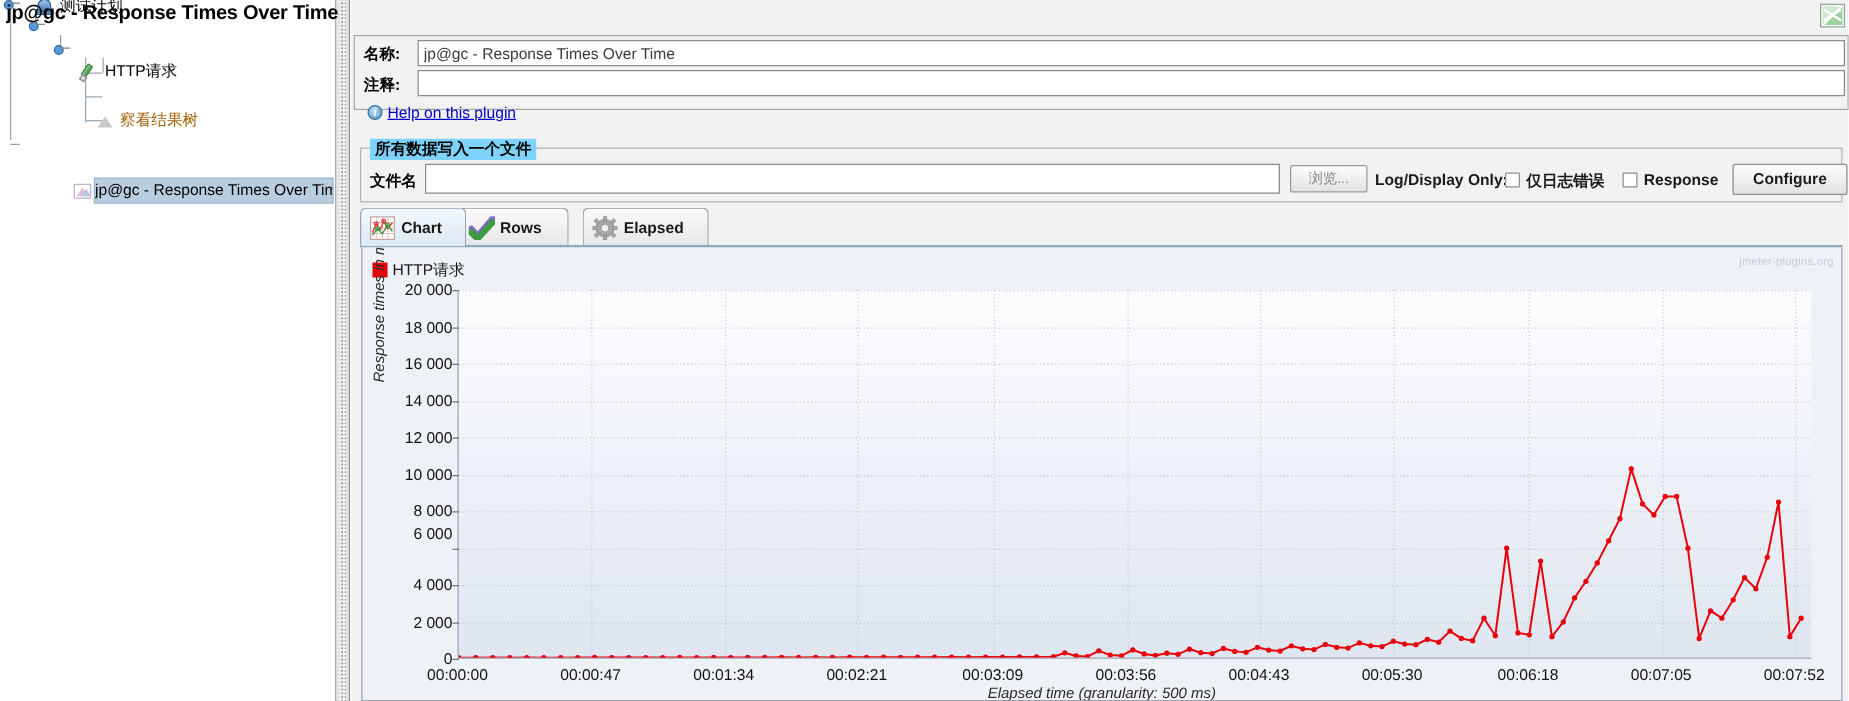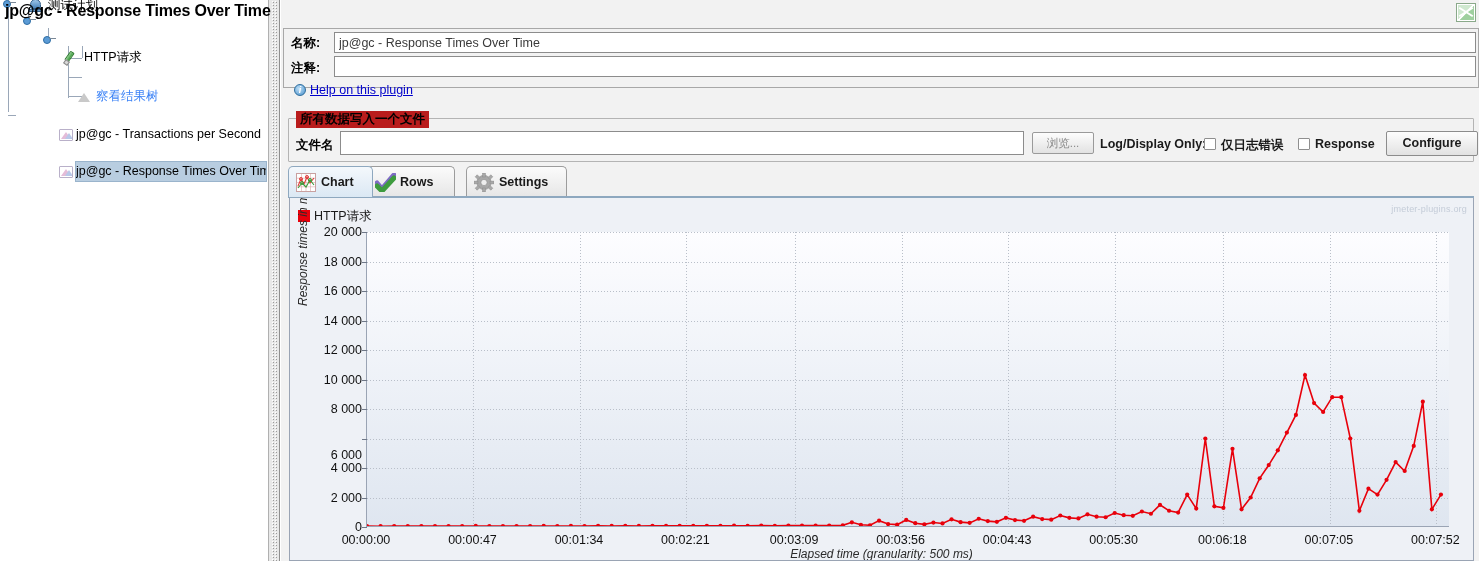--- a/index.html
+++ b/index.html
@@ -19,21 +19,21 @@
   }
   .tree-row {
     position: relative; height: 19px; line-height: 19px;
     font-size: 12.5px; color: #000; white-space: nowrap;
   }
   .tree-row .lbl { position: absolute; top: 0; }
   .tree-row.selected .lbl {
     background: #b8cde0; color: #000;
     box-shadow: 0 0 0 1px #9ab4cc;
   }
-  .tree-row.disabled .lbl { color: #3b82f6; }
+  .tree-row.disabled .lbl { color: #a16207; }
   .tico { position: absolute; top: 2px; width: 16px; height: 16px; }
 
   
   .tline { position: absolute; background: #9aa7b8; }
   .tline.v { width: 1px; }
   .tline.h { height: 1px; }
 
   
   .knob { position: absolute; width: 13px; height: 13px; top: 3px; }
   .knob::before {
@@ -163,21 +163,21 @@
     line-height:11px; text-align:center; font-style:italic;
   }
 
   
   #file-group {
     position:absolute; left:288px; top:118px; width:1186px; height:44px;
     border:1px solid #b4b4b4; border-radius:1px;
   }
   #file-group-title {
     position:absolute; left:296px; top:111px; padding:0 4px;
-    background:#b91c1c; font-size:12.5px; font-weight:bold; color:#000;
+    background:#7dd3fc; font-size:12.5px; font-weight:bold; color:#000;
   }
   .btn {
     position:absolute;
     background:linear-gradient(#fdfdfd,#e2e2e2);
     border:1px solid #9a9a9a; border-radius:2px;
     font-size:11.5px; color:#3b3b3b; text-align:center;
     font-family:"Liberation Sans","DejaVu Sans",sans-serif;
     cursor:default;
   }
   .btn.strong { font-weight:bold; color:#1c1c1c; font-size:12.5px; border-color:#8c8c8c; }
@@ -287,29 +287,20 @@
       <span class="lbl" style="left:84px;">HTTP请求</span>
     </div>
 
     <div class="tree-row disabled" style="top:49px;">
       <span class="tico" style="left:76px;">
         <span class="ic-tree-view"></span>
       </span>
       <span class="lbl" style="left:96px;">察看结果树</span>
     </div>
 
-    <div class="tree-row" style="top:68px;">
-      <span class="tico" style="left:58px;">
-        <span class="ic-chart-sm">
-            <span class="c1"></span>
-            <span class="c2"></span>
-          </span>
-      </span>
-      <span class="lbl" style="left:76px;">jp@gc - Transactions per Second</span>
-    </div>
 
     <div class="tree-row selected" style="top:86px;">
       <span class="tico" style="left:58px;">
         <span class="ic-chart-sm">
             <span class="c1"></span>
             <span class="c2"></span>
           </span>
       </span>
       <span class="lbl" style="left:76px; width:190px; overflow:hidden;">jp@gc - Response Times Over Time</span>
     </div>
@@ -387,37 +378,37 @@
             <rect x="0" y="8.1" width="4" height="2.8"></rect>
             <rect x="16" y="8.1" width="4" height="2.8"></rect>
             <rect x="2.2" y="2.2" width="2.8" height="4" transform="rotate(-45 3.6 4.2)"></rect>
             <rect x="15" y="12.8" width="2.8" height="4" transform="rotate(-45 16.4 14.8)"></rect>
             <rect x="15" y="2.2" width="2.8" height="4" transform="rotate(45 16.4 4.2)"></rect>
             <rect x="2.2" y="12.8" width="2.8" height="4" transform="rotate(45 3.6 14.8)"></rect>
           </g>
           <circle cx="10" cy="9.5" r="3.1" fill="#eeeeee" stroke="#8a8a8a" stroke-width="0.6"></circle>
         </svg>
       </span>
-      <span class="tlabel">Settings</span>
+      <span class="tlabel">Elapsed</span>
     </div>
   </div>
   <div id="tab-underline"></div>
 
   <div id="chart-panel">
     <div id="legend">
       <span class="swatch"></span><span>HTTP请求</span>
     </div>
     <div id="watermark">jmeter-plugins.org</div>
     <div id="ylabel">Response times in ms</div>
     <div id="xlabel">Elapsed time (granularity: 500 ms)</div>
     <div id="ytickwrap" style="width: 72px;">
         <div class="ytick" style="top: 329px;">0</div>
         <div class="ytick" style="top: 299.5px;">2 000</div>
         <div class="ytick" style="top: 270px;">4 000</div>
-        <div class="ytick" style="top: 257px;">6 000</div>
+        <div class="ytick" style="top: 229px;">6 000</div>
         <div class="ytick" style="top: 211px;">8 000</div>
         <div class="ytick" style="top: 181.5px;">10 000</div>
         <div class="ytick" style="top: 152px;">12 000</div>
         <div class="ytick" style="top: 122.5px;">14 000</div>
         <div class="ytick" style="top: 93px;">16 000</div>
         <div class="ytick" style="top: 63.5px;">18 000</div>
         <div class="ytick" style="top: 34px;">20 000</div>
       </div>
     <div id="plot" style="left: 76px; top: 34px; width: 1083px; height: 295px; background: linear-gradient(rgb(253, 253, 255), rgb(223, 230, 240)); border-left: 1px solid rgb(154, 164, 180); border-bottom: 1px solid rgb(154, 164, 180);">
         <div style="position: absolute; left: 0px; top: 265.5px; width: 100%; height: 1px; background-image: linear-gradient(90deg, rgb(185, 191, 201) 1px, transparent 1px); background-size: 3px 1px;"></div>

